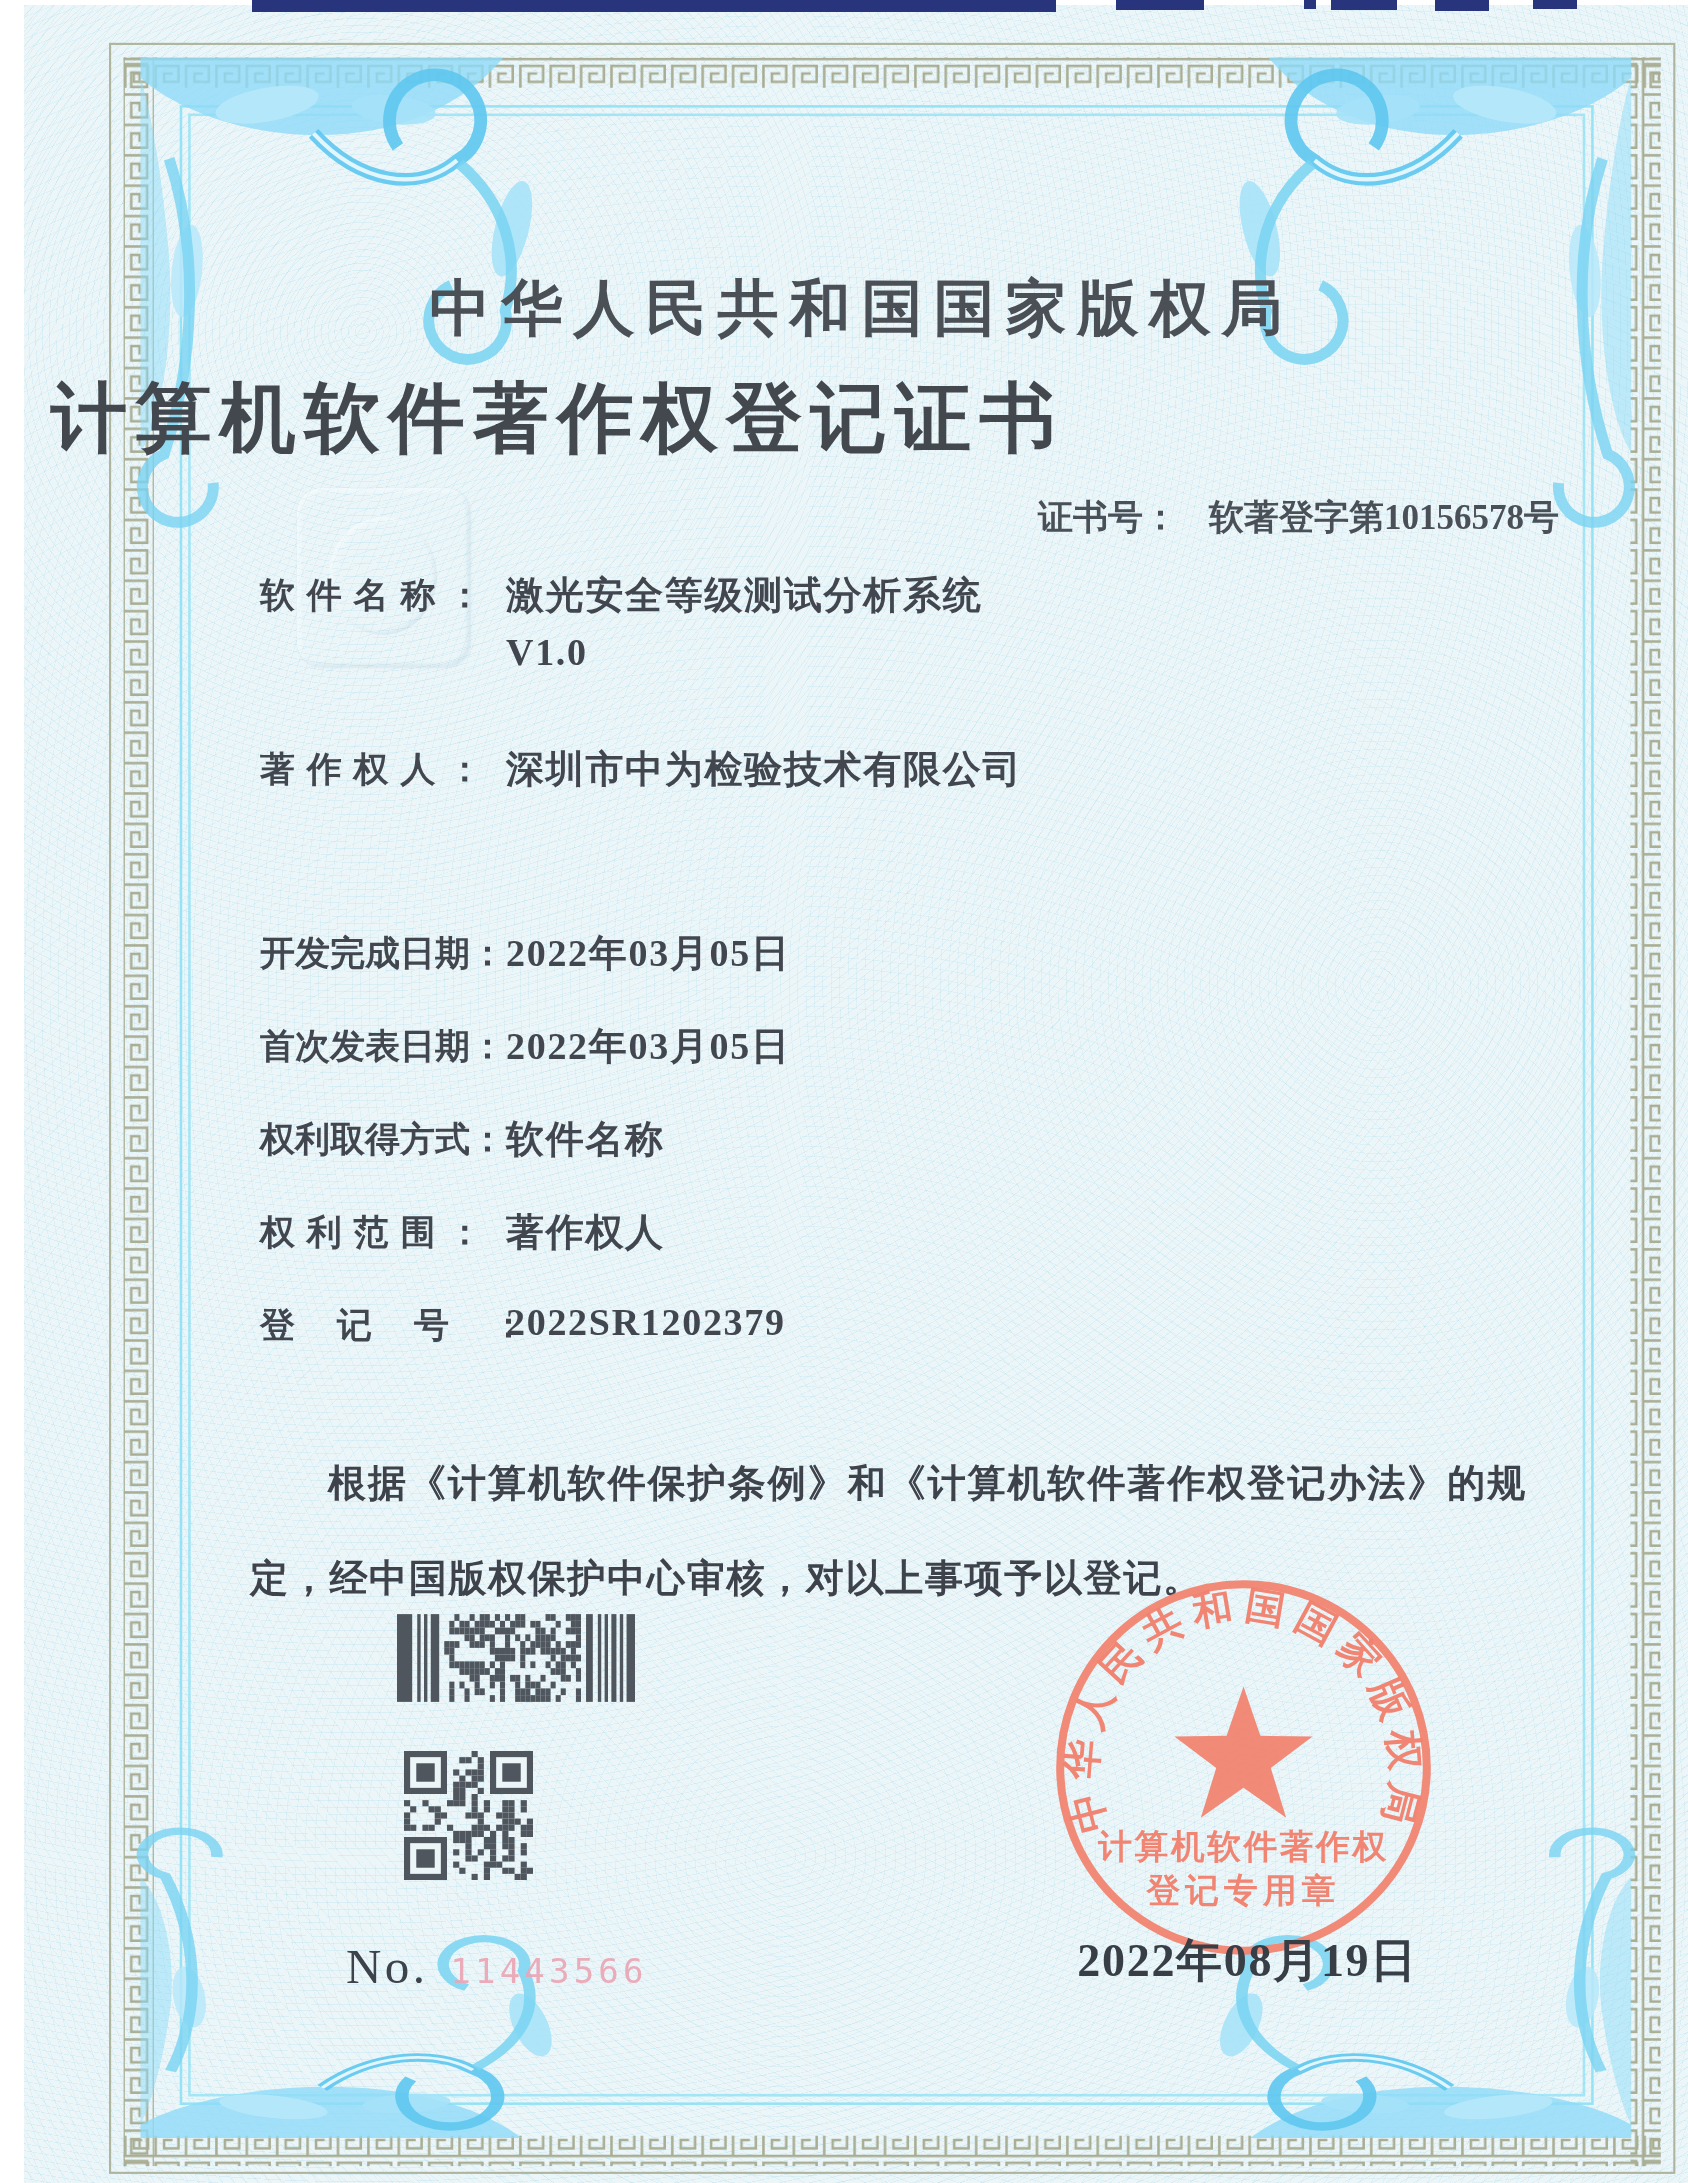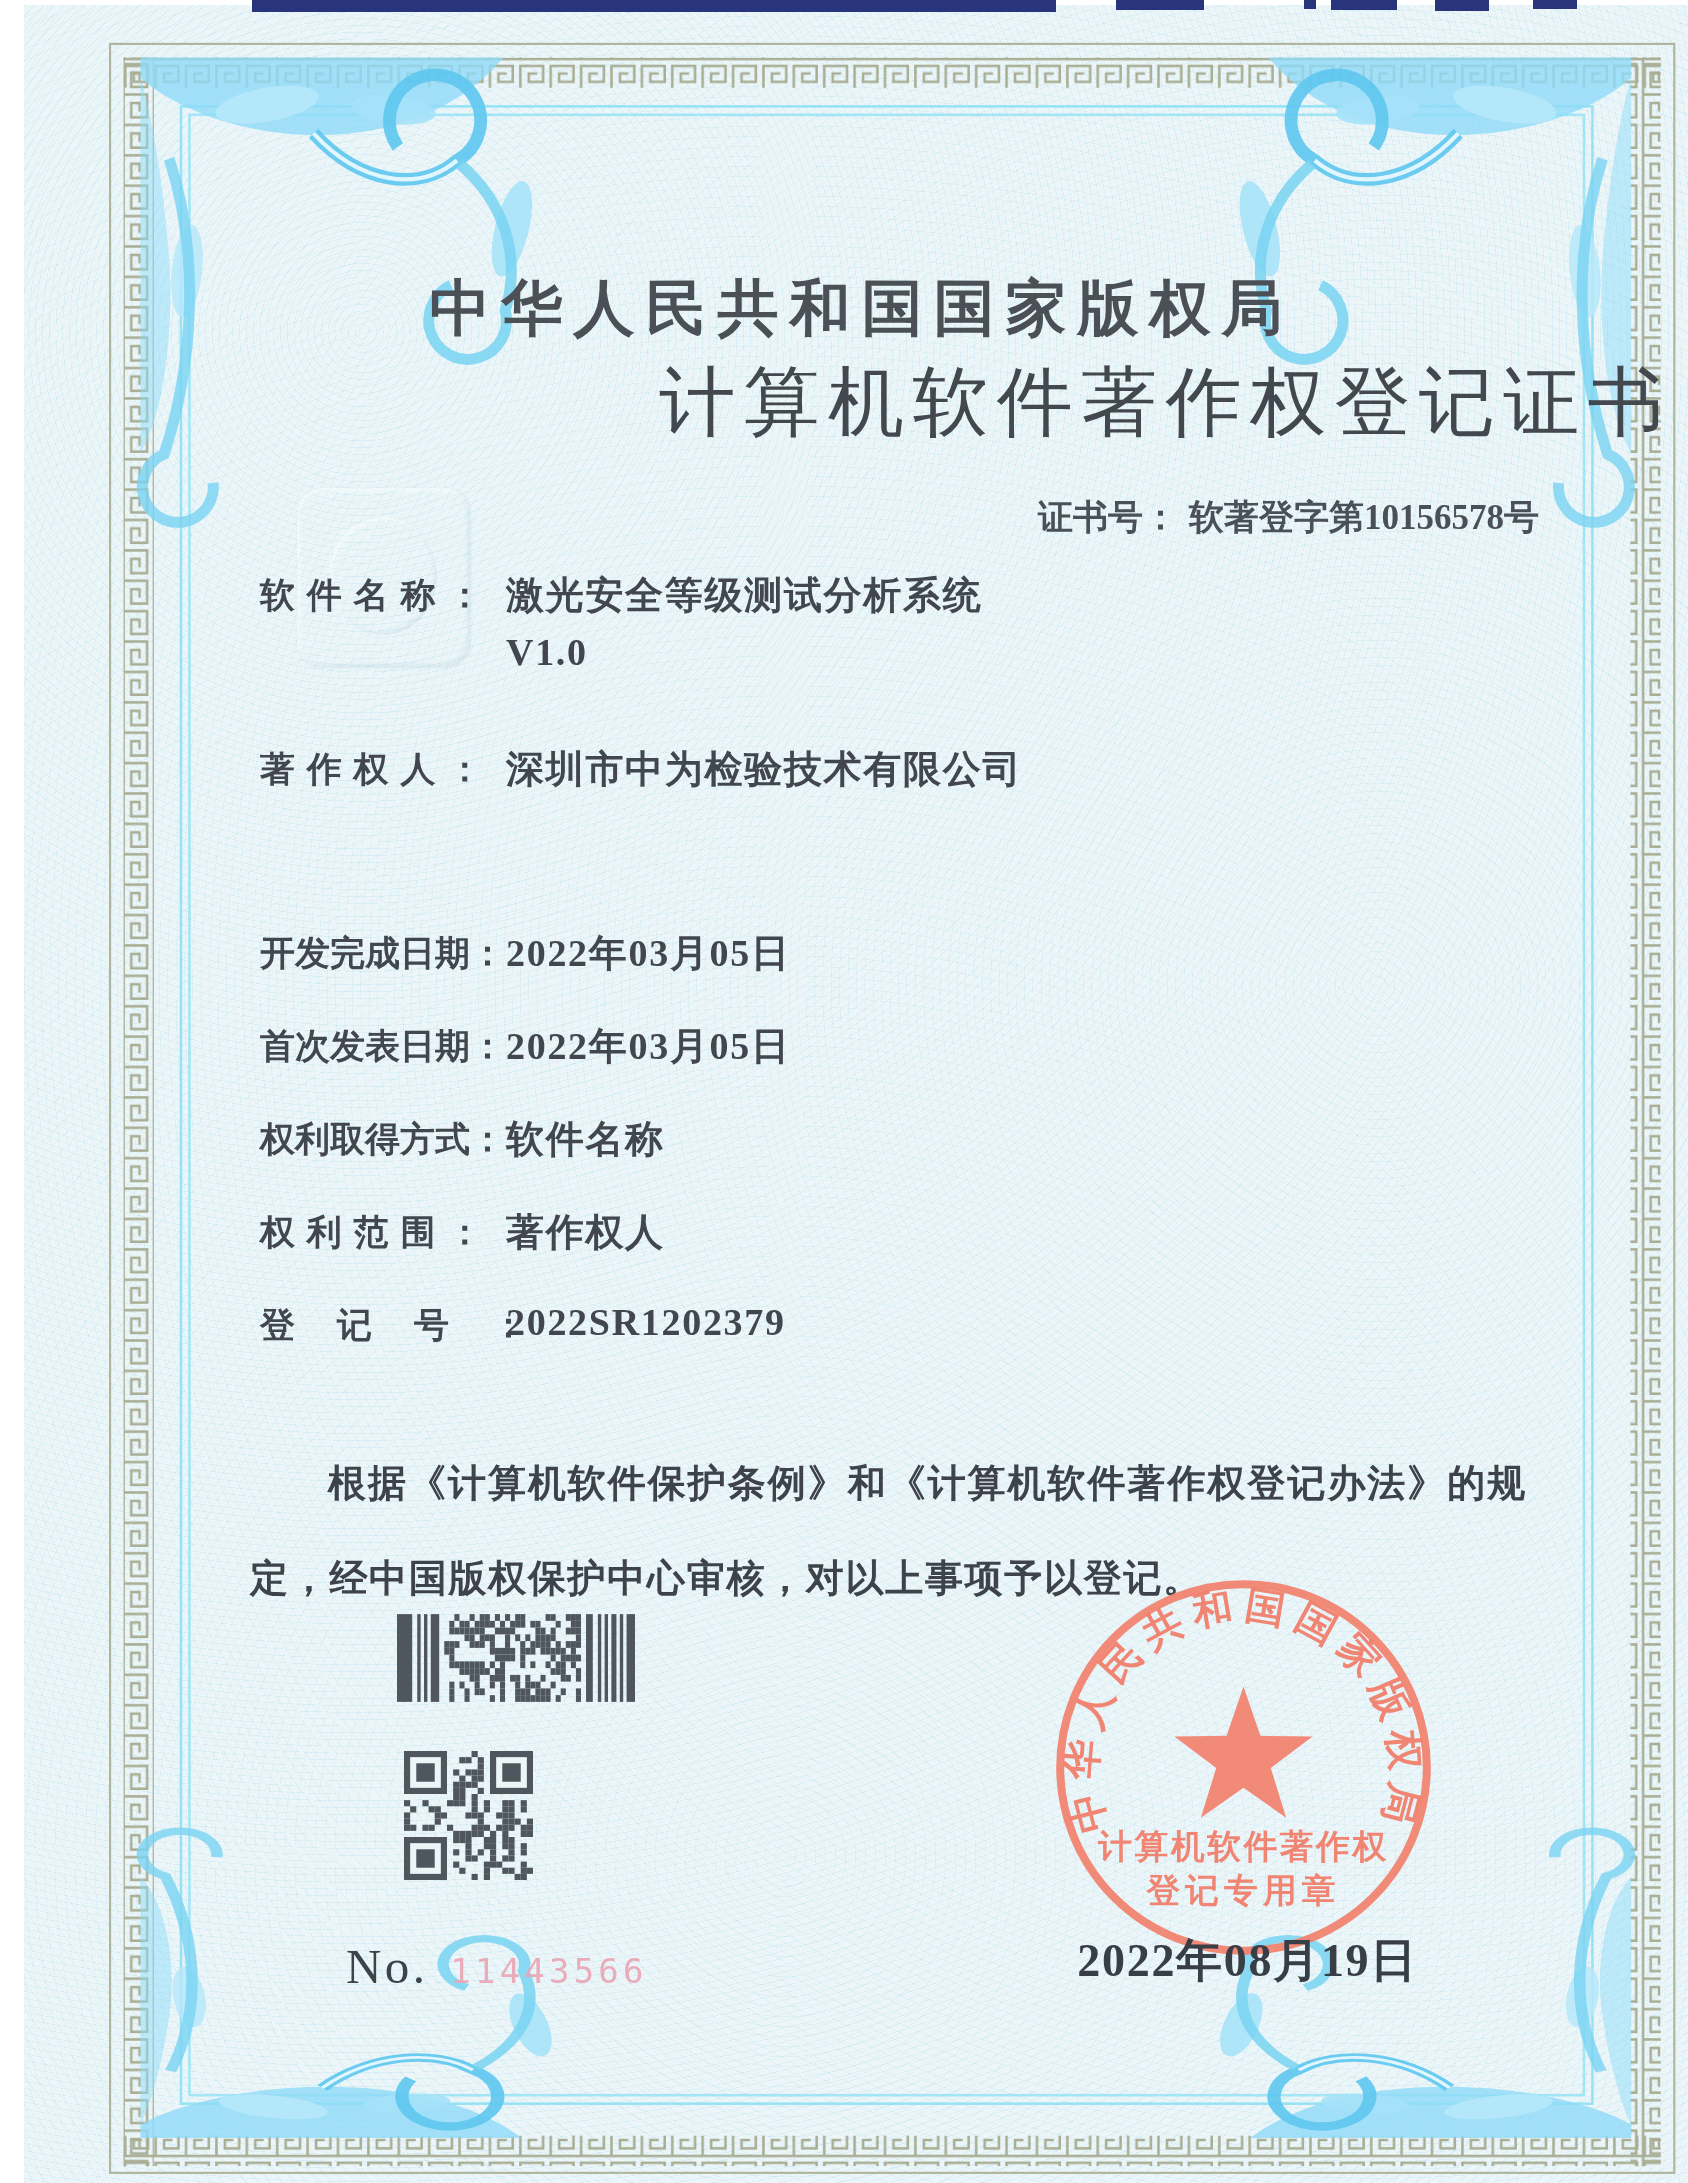--- a/index.html
+++ b/index.html
@@ -17,24 +17,24 @@
   .scanmark{position:absolute;top:0;background:#28347c;}
   
   .ghost{position:absolute;left:297px;top:488px;width:173px;height:179px;border-radius:25px;
          box-shadow:inset 2.5px 2.5px 4.2px rgba(255,255,255,.9), inset -2.5px -2.5px 4.2px rgba(140,180,198,.38),
                     0.8px 0.8px 2.5px rgba(140,180,198,.35);opacity:.55;}
   .ghost .inner{position:absolute;left:32px;top:29px;width:108px;height:118px;border-radius:50%;
          box-shadow:inset 2.5px 2.5px 4.2px rgba(255,255,255,.9), inset -2.5px -2.5px 4.2px rgba(140,180,198,.38);}
   
   .authority{position:absolute;left:51px;top:268px;width:1621px;text-align:center;
              font-size:61px;font-weight:bold;letter-spacing:11px;color:#4b5057;}
-  .cert-title{position:absolute;left:51px;top:352px;width:1621px;text-align:right;
-             font-size:76px;font-weight:normal;letter-spacing:8.4px;color:#43484f;}
+  .cert-title{position:absolute;left:51px;top:368px;width:1621px;text-align:left;
+             font-size:76px;font-weight:bold;letter-spacing:8.4px;color:#43484f;}
   .certno{position:absolute;left:1038px;top:494px;font-size:35px;font-weight:bold;color:#4a5057;}
-  .certno .v{margin-left:11px;}
+  .certno .v{margin-left:31px;}
   .frow{position:absolute;left:260px;color:#42474f;font-weight:bold;white-space:nowrap;}
   .frow .lab{display:inline-block;width:206px;font-size:35px;}
   .ls-wide{letter-spacing:11.8px;}
   .ls-widest{letter-spacing:42px;}
   .ls-tight{letter-spacing:0px;}
   .frow .val{position:absolute;left:210px;top:-1.7px;font-size:38px;letter-spacing:1.7px;margin-left:36px;}
   .statement{position:absolute;left:250px;top:1398px;width:1277px;font-size:38px;font-weight:bold;
              color:#3e434b;line-height:95px;text-indent:78px;letter-spacing:1.7px;text-align:justify;}
   .serial{position:absolute;left:346px;top:1938px;font-size:49px;color:#3d434b;letter-spacing:3.4px;}
   .serial .num{font-family:"DejaVu Sans Mono","Liberation Mono",monospace;font-size:34px;

